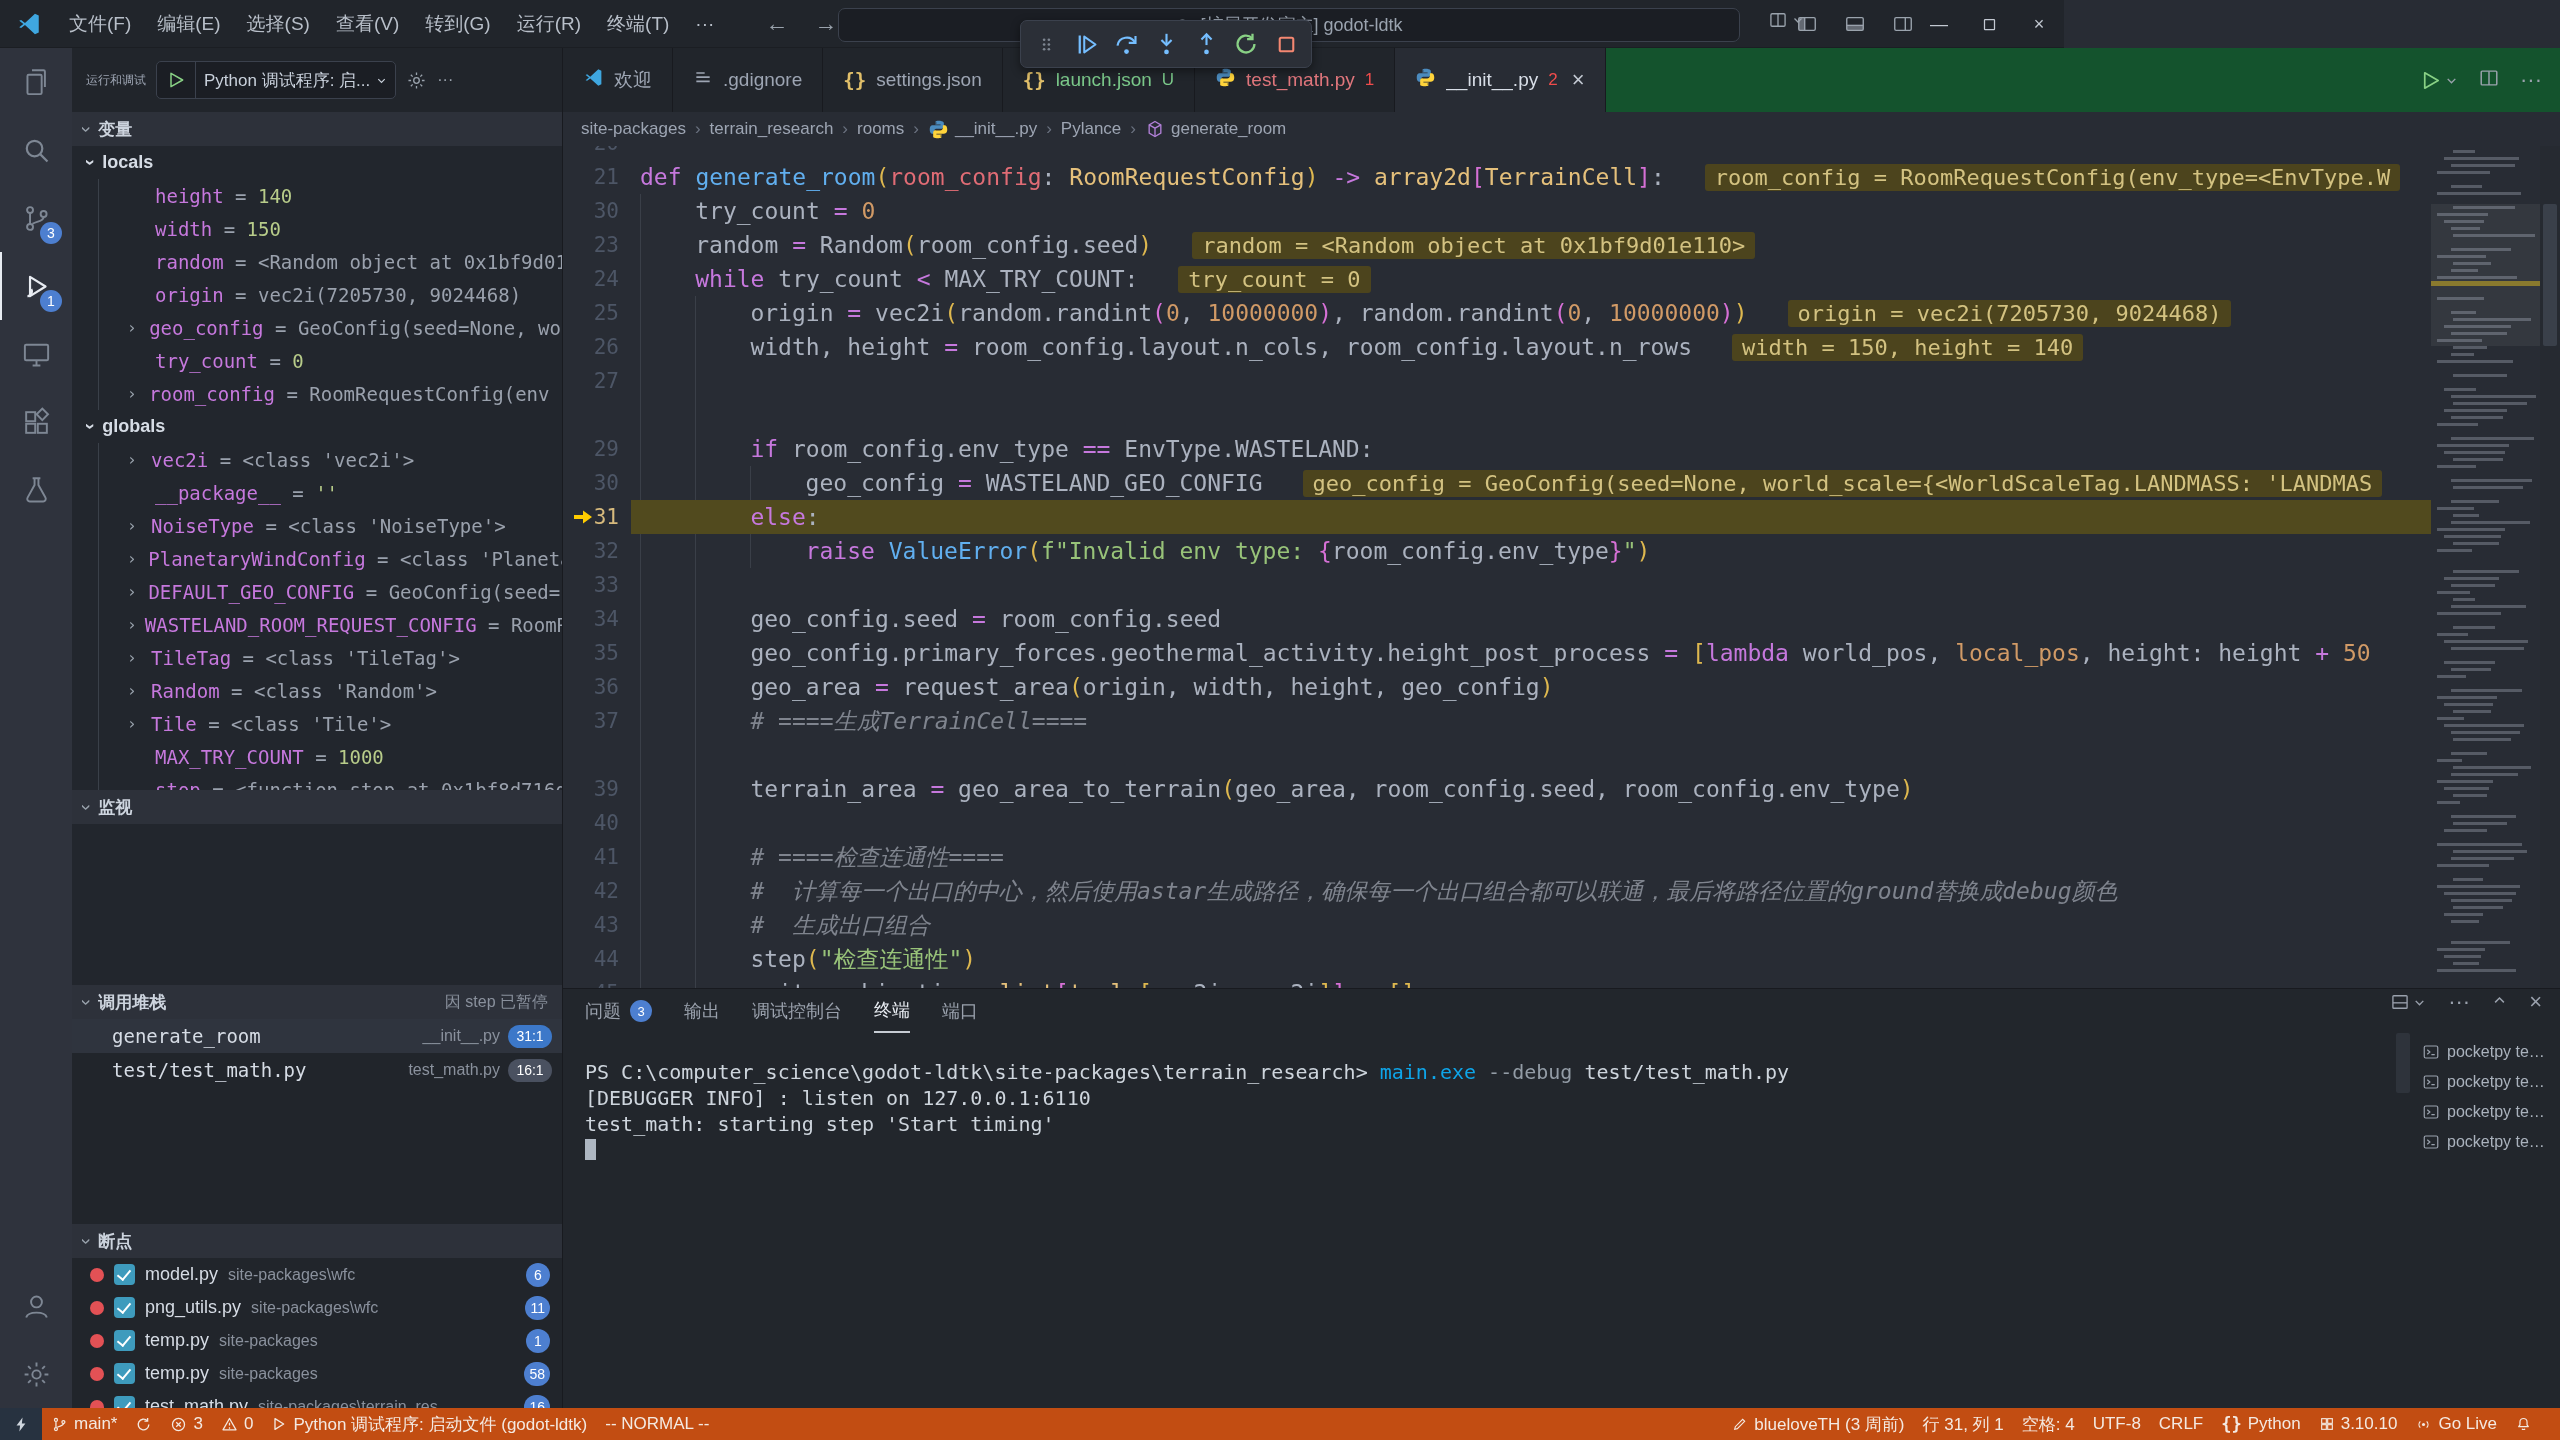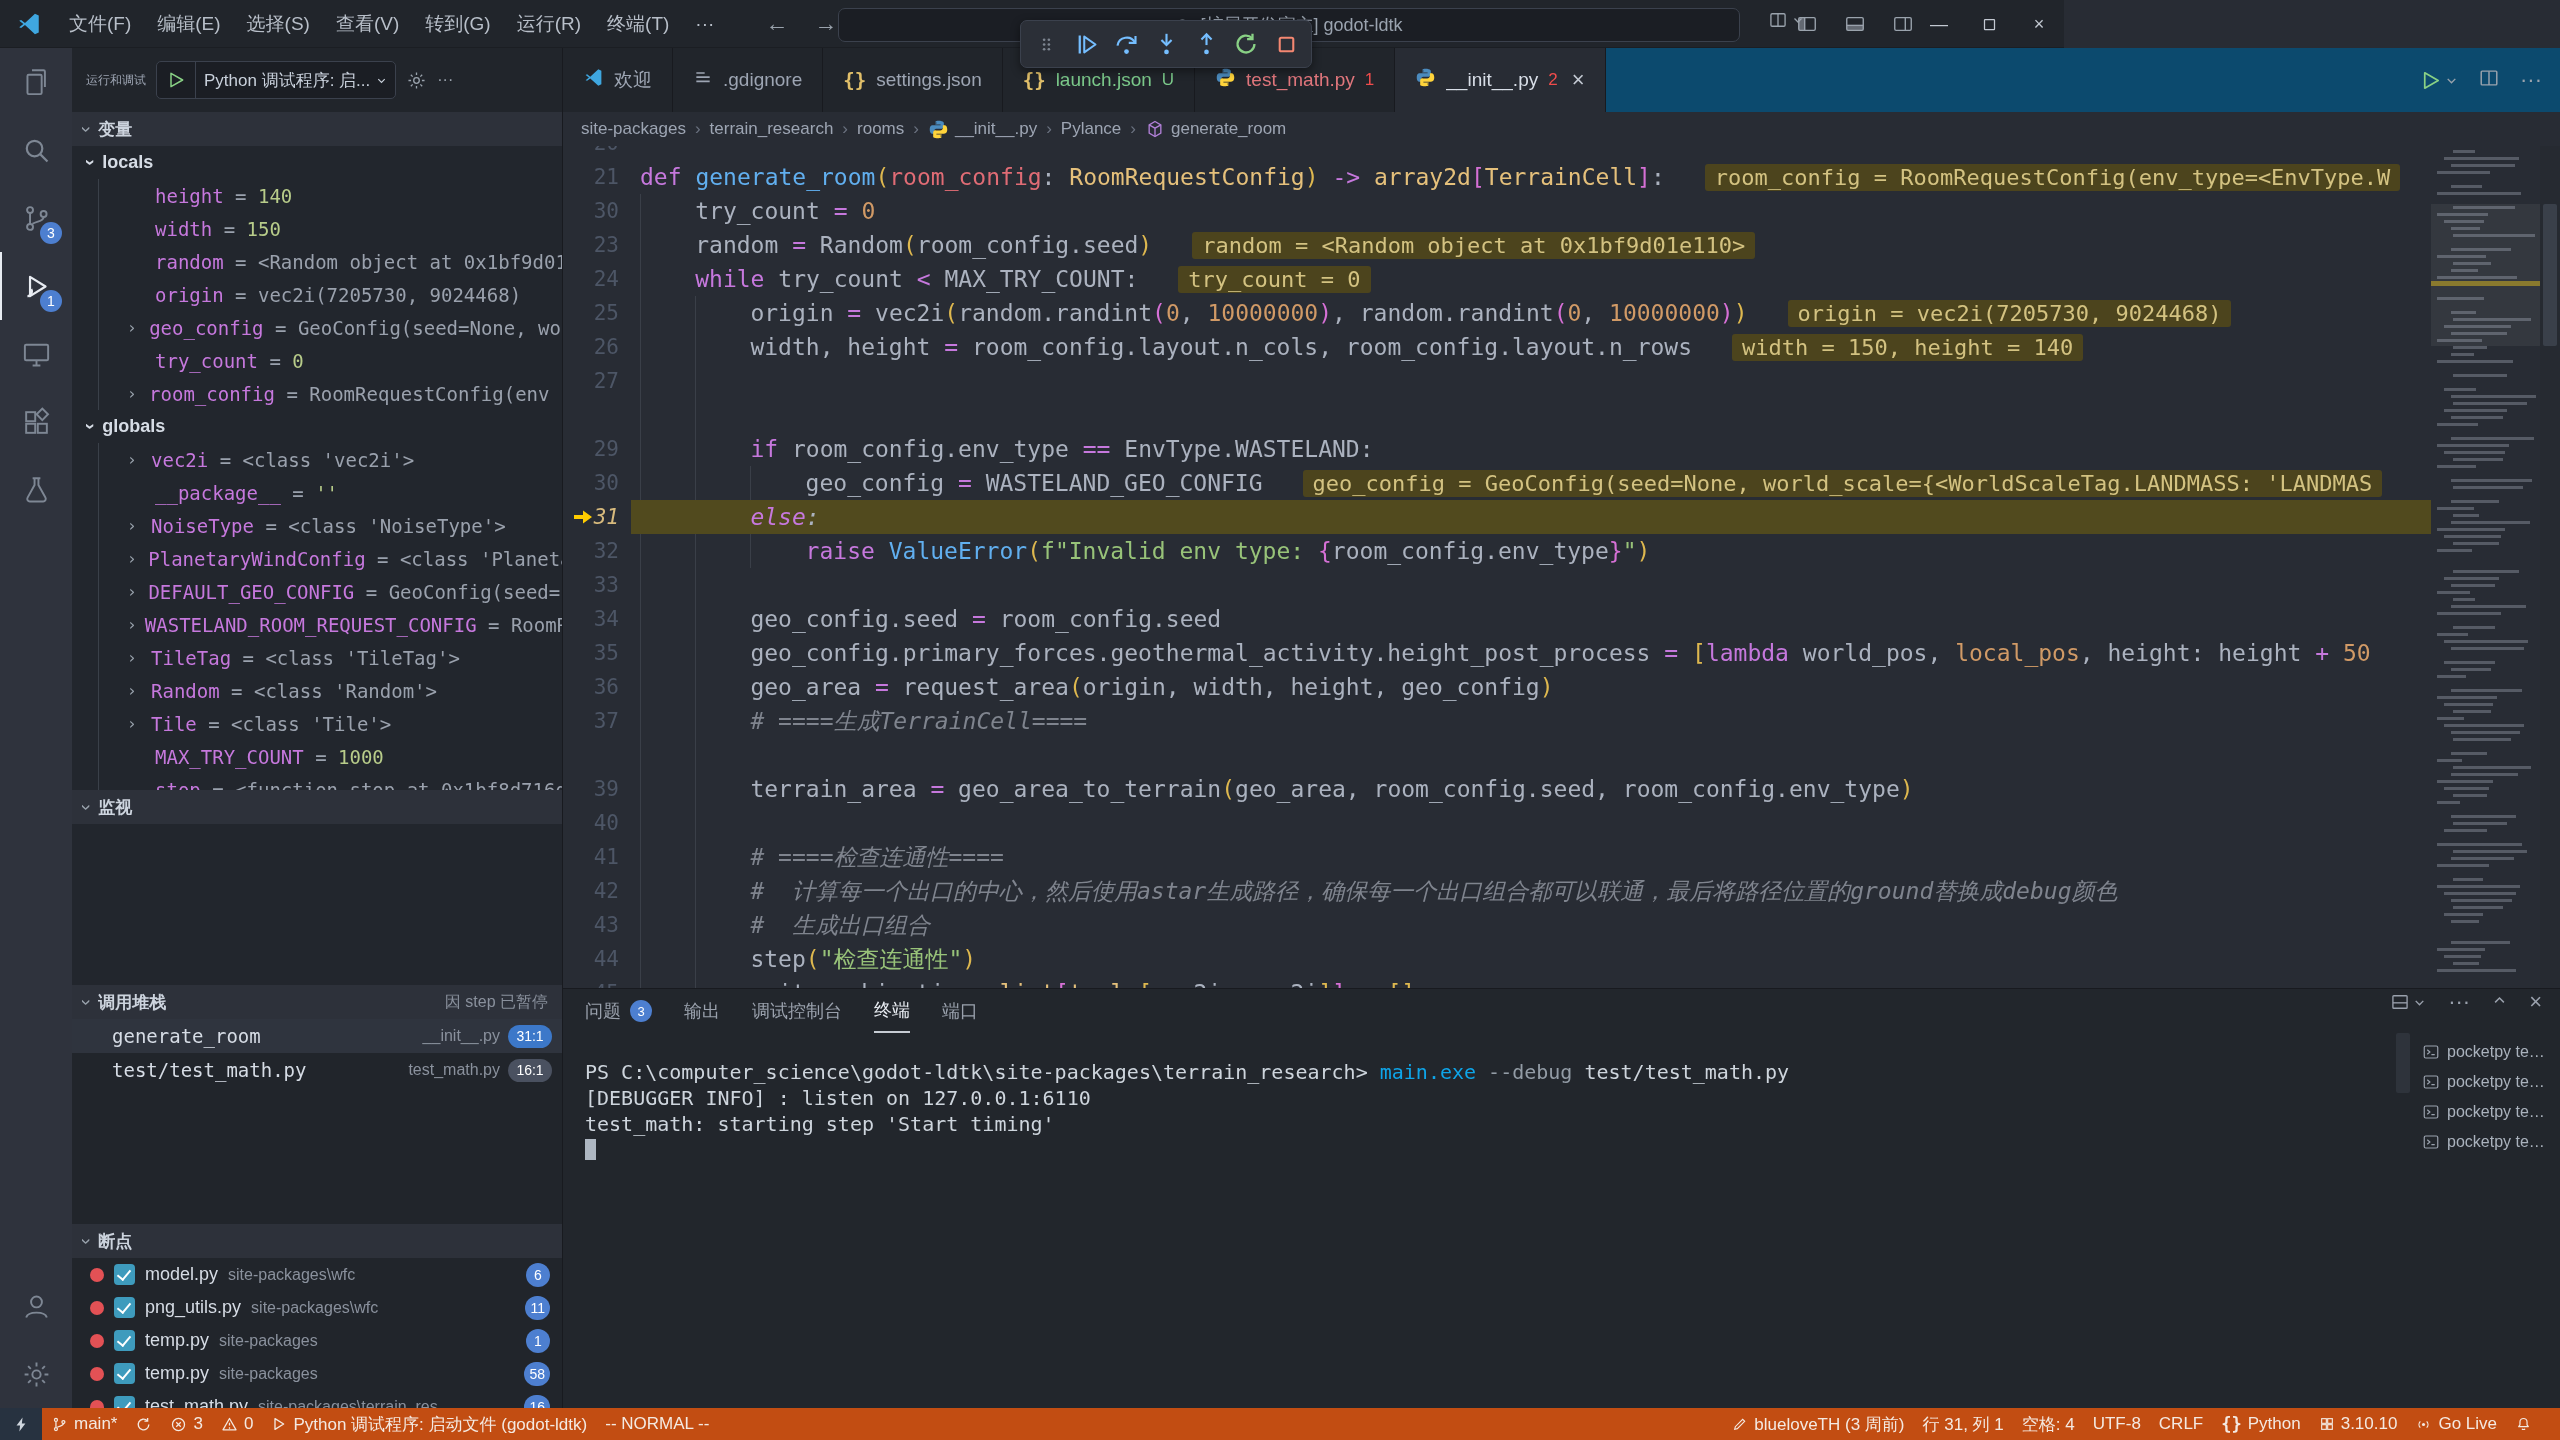--- a/index.html
+++ b/index.html
@@ -72,21 +72,21 @@
   .bp-row{height:33px;display:flex;align-items:center;padding:0 12px 0 18px;gap:10px;box-sizing:border-box;}
   .bp-dot{width:14px;height:14px;border-radius:50%;background:#e35155;flex:none;}
   .bp-check{width:21px;height:21px;border-radius:4px;background:#3e9bbd;flex:none;position:relative;}
   .bp-check::after{content:"";position:absolute;left:6px;top:2.5px;width:6px;height:11px;border:solid #fff;border-width:0 2.5px 2.5px 0;transform:rotate(40deg);}
   .bp-name{font-size:18px;color:#d6dce5;white-space:nowrap;}
   .bp-path{font-size:16px;color:#8a919d;white-space:nowrap;overflow:hidden;flex:1;}
   .bp-badge{min-width:24px;height:24px;border-radius:12px;background:#4d7fd0;color:#fff;font-size:14px;display:flex;align-items:center;justify-content:center;flex:none;padding:0 5px;box-sizing:border-box;}
 
   
   .editorarea{position:absolute;left:563px;top:48px;width:1997px;height:1360px;}
-  .tabs{position:absolute;left:0;top:0;width:100%;height:64px;background:#0c4a6e;display:flex;}
+  .tabs{position:absolute;left:0;top:0;width:100%;height:64px;background:#14532d;display:flex;}
   .tab{height:64px;display:flex;align-items:center;gap:10px;padding:0 20px;border-right:1px solid #181a1f;
     background:#21252b;font-size:19px;color:#9da5b3;white-space:nowrap;}
   .tab.active{background:#282c34;color:#d8dee7;}
   .tab .sfx{font-size:17px;}
   .tab .sfx.red{color:#f14c4c}.tab .sfx.green{color:#7bc98a}
   .tab.green{color:#7bc98a}.tab.red{color:#e0767c}
   .tab-close{margin-left:4px;font-size:22px;color:#c3c9d2;line-height:1;}
   .tab-actions{margin-left:auto;display:flex;align-items:center;gap:20px;padding-right:18px;color:#9aa3ad;}
   .crumbs{position:absolute;left:0;top:64px;width:100%;height:34px;background:#282c34;display:flex;align-items:center;
     padding-left:18px;gap:9px;font-size:17px;color:#9da5b3;box-sizing:border-box;}
@@ -667,21 +667,21 @@
         <div class="line" style="top: 320px;">
           <div class="ln">30</div>
           <div class="lc" style="padding-left: 186.6px;"><span class="tk-t">geo_config </span><span class="tk-o">= </span><span class="tk-t">WASTELAND_GEO_CONFIG</span><span class="iv">geo_config = GeoConfig(seed=None, world_scale={&lt;WorldScaleTag.LANDMASS: 'LANDMAS</span></div>
         </div>
         <div class="curline-bar" style="top: 354px;"></div>
         <div class="cur-arrow" style="top: 354px;">
           <svg width="24" height="24" viewBox="0 0 24 24">
             <path d="M3 10h9V5.5L21 12l-9 6.5V14H3z" fill="#ffcc00"></path>
           </svg>
         </div>
-        <div class="line cur" style="top: 354px; font-style: italic;">
+        <div class="line cur" style="top: 354px;">
           <div class="ln">31</div>
           <div class="lc" style="padding-left: 131.4px;"><span class="tk-k">else</span><span class="tk-t">:</span></div>
         </div>
         <div class="line" style="top: 388px;">
           <div class="ln">32</div>
           <div class="lc" style="padding-left: 186.6px;"><span class="tk-k">raise </span><span class="tk-f">ValueError</span><span class="tk-p">(</span><span class="tk-s">f"Invalid env type: </span><span class="tk-q">{</span><span class="tk-t">room_config.env_type</span><span class="tk-q">}</span><span class="tk-s">"</span><span class="tk-p">)</span></div>
         </div>
         <div class="line" style="top: 422px;">
           <div class="ln">33</div>
           <div class="lc" style="padding-left: 21px;"></div>

